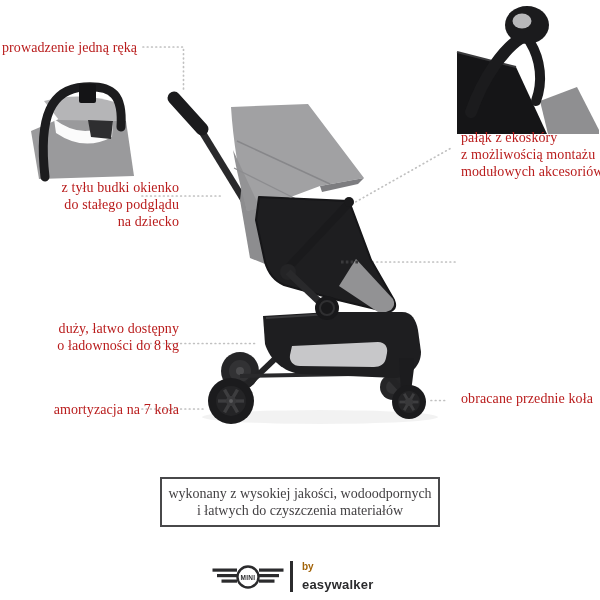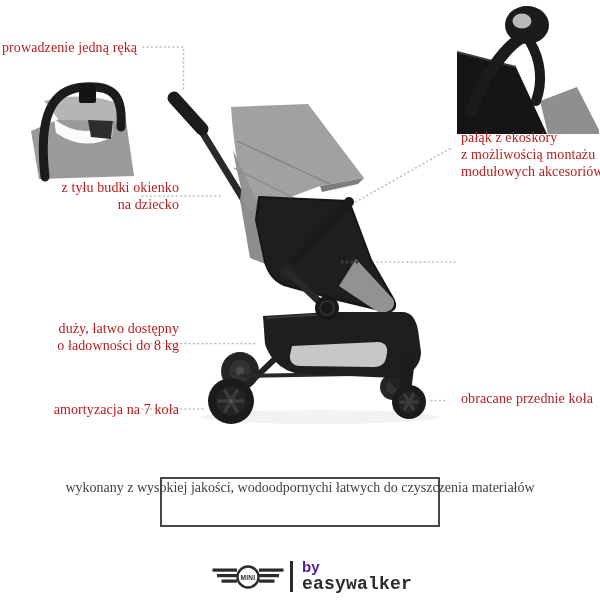--- a/index.html
+++ b/index.html
@@ -10,28 +10,28 @@
   .cap div{white-space:nowrap;}
   .r{text-align:right;width:134px;left:0;padding-left:45px;}
   .cap-onehand{left:2px;top:39px;}
   .cap-window{top:179px;}
   .cap-basket{top:320px;}
   .cap-susp{top:401px;}
   .cap-bumper{left:461px;top:129px;}
   .cap-rotate{left:461px;top:244px;}
   .cap-frontwheels{left:461px;top:390px;}
   .materials-box{position:absolute;left:160px;top:477px;width:276px;height:46px;
-          border:2px solid #48484a;display:flex;flex-direction:row;justify-content:center;
+          border:2px solid #48484a;display:flex;flex-direction:column;justify-content:center;
           text-align:center;font-size:14px;line-height:17px;}
   .materials-box div{white-space:nowrap;}
   .brand-bar{position:absolute;left:290px;top:561px;width:3px;height:31px;background:#2b2b2d;}
   .brand-by{position:absolute;left:302px;top:558px;font-family:"Liberation Sans",sans-serif;
-          font-size:15px;font-weight:bold;color:#4c1d95;line-height:17px;}
-  .brand-name{position:absolute;left:302px;top:575px;font-family:Liberation Mono, monospace;
-          font-size:18px;font-weight:bold;color:#2b2b2d;line-height:19px;letter-spacing:0.2px;}
+          font-size:10px;font-weight:bold;color:#a16207;line-height:17px;}
+  .brand-name{position:absolute;left:302px;top:575px;font-family:Liberation Sans, sans-serif;
+          font-size:13px;font-weight:bold;color:#2b2b2d;line-height:19px;letter-spacing:0.2px;}
 </style>
 </head>
 <body>
 
 <div class="canvas">
 
   <svg class="scene" viewBox="0 0 600 600">
 
     <g stroke="#c0c0c0" stroke-width="1.7" fill="none" stroke-dasharray="0.7,3.6" stroke-linecap="round">
       <path d="M143,47 H183.5 V92"></path>
@@ -146,20 +146,21 @@
       <text x="248" y="580" text-anchor="middle" font-family="Liberation Sans, sans-serif" font-size="6.5" font-weight="bold" letter-spacing="0.3" fill="#2b2b2d">MINI</text>
     </g>
   </svg>
 
   <div class="cap cap-onehand">
     <div>prowadzenie jedną ręką</div>
   </div>
 
   <div class="cap r cap-window">
     <div>z tyłu budki okienko</div>
+    <div>do stałego podglądu</div>
     <div>na dziecko</div>
   </div>
 
   <div class="cap r cap-basket">
     <div>duży, łatwo dostępny</div>
     <div>o ładowności do 8 kg</div>
   </div>
 
   <div class="cap r cap-susp">
     <div>amortyzacja na 7 koła</div>

